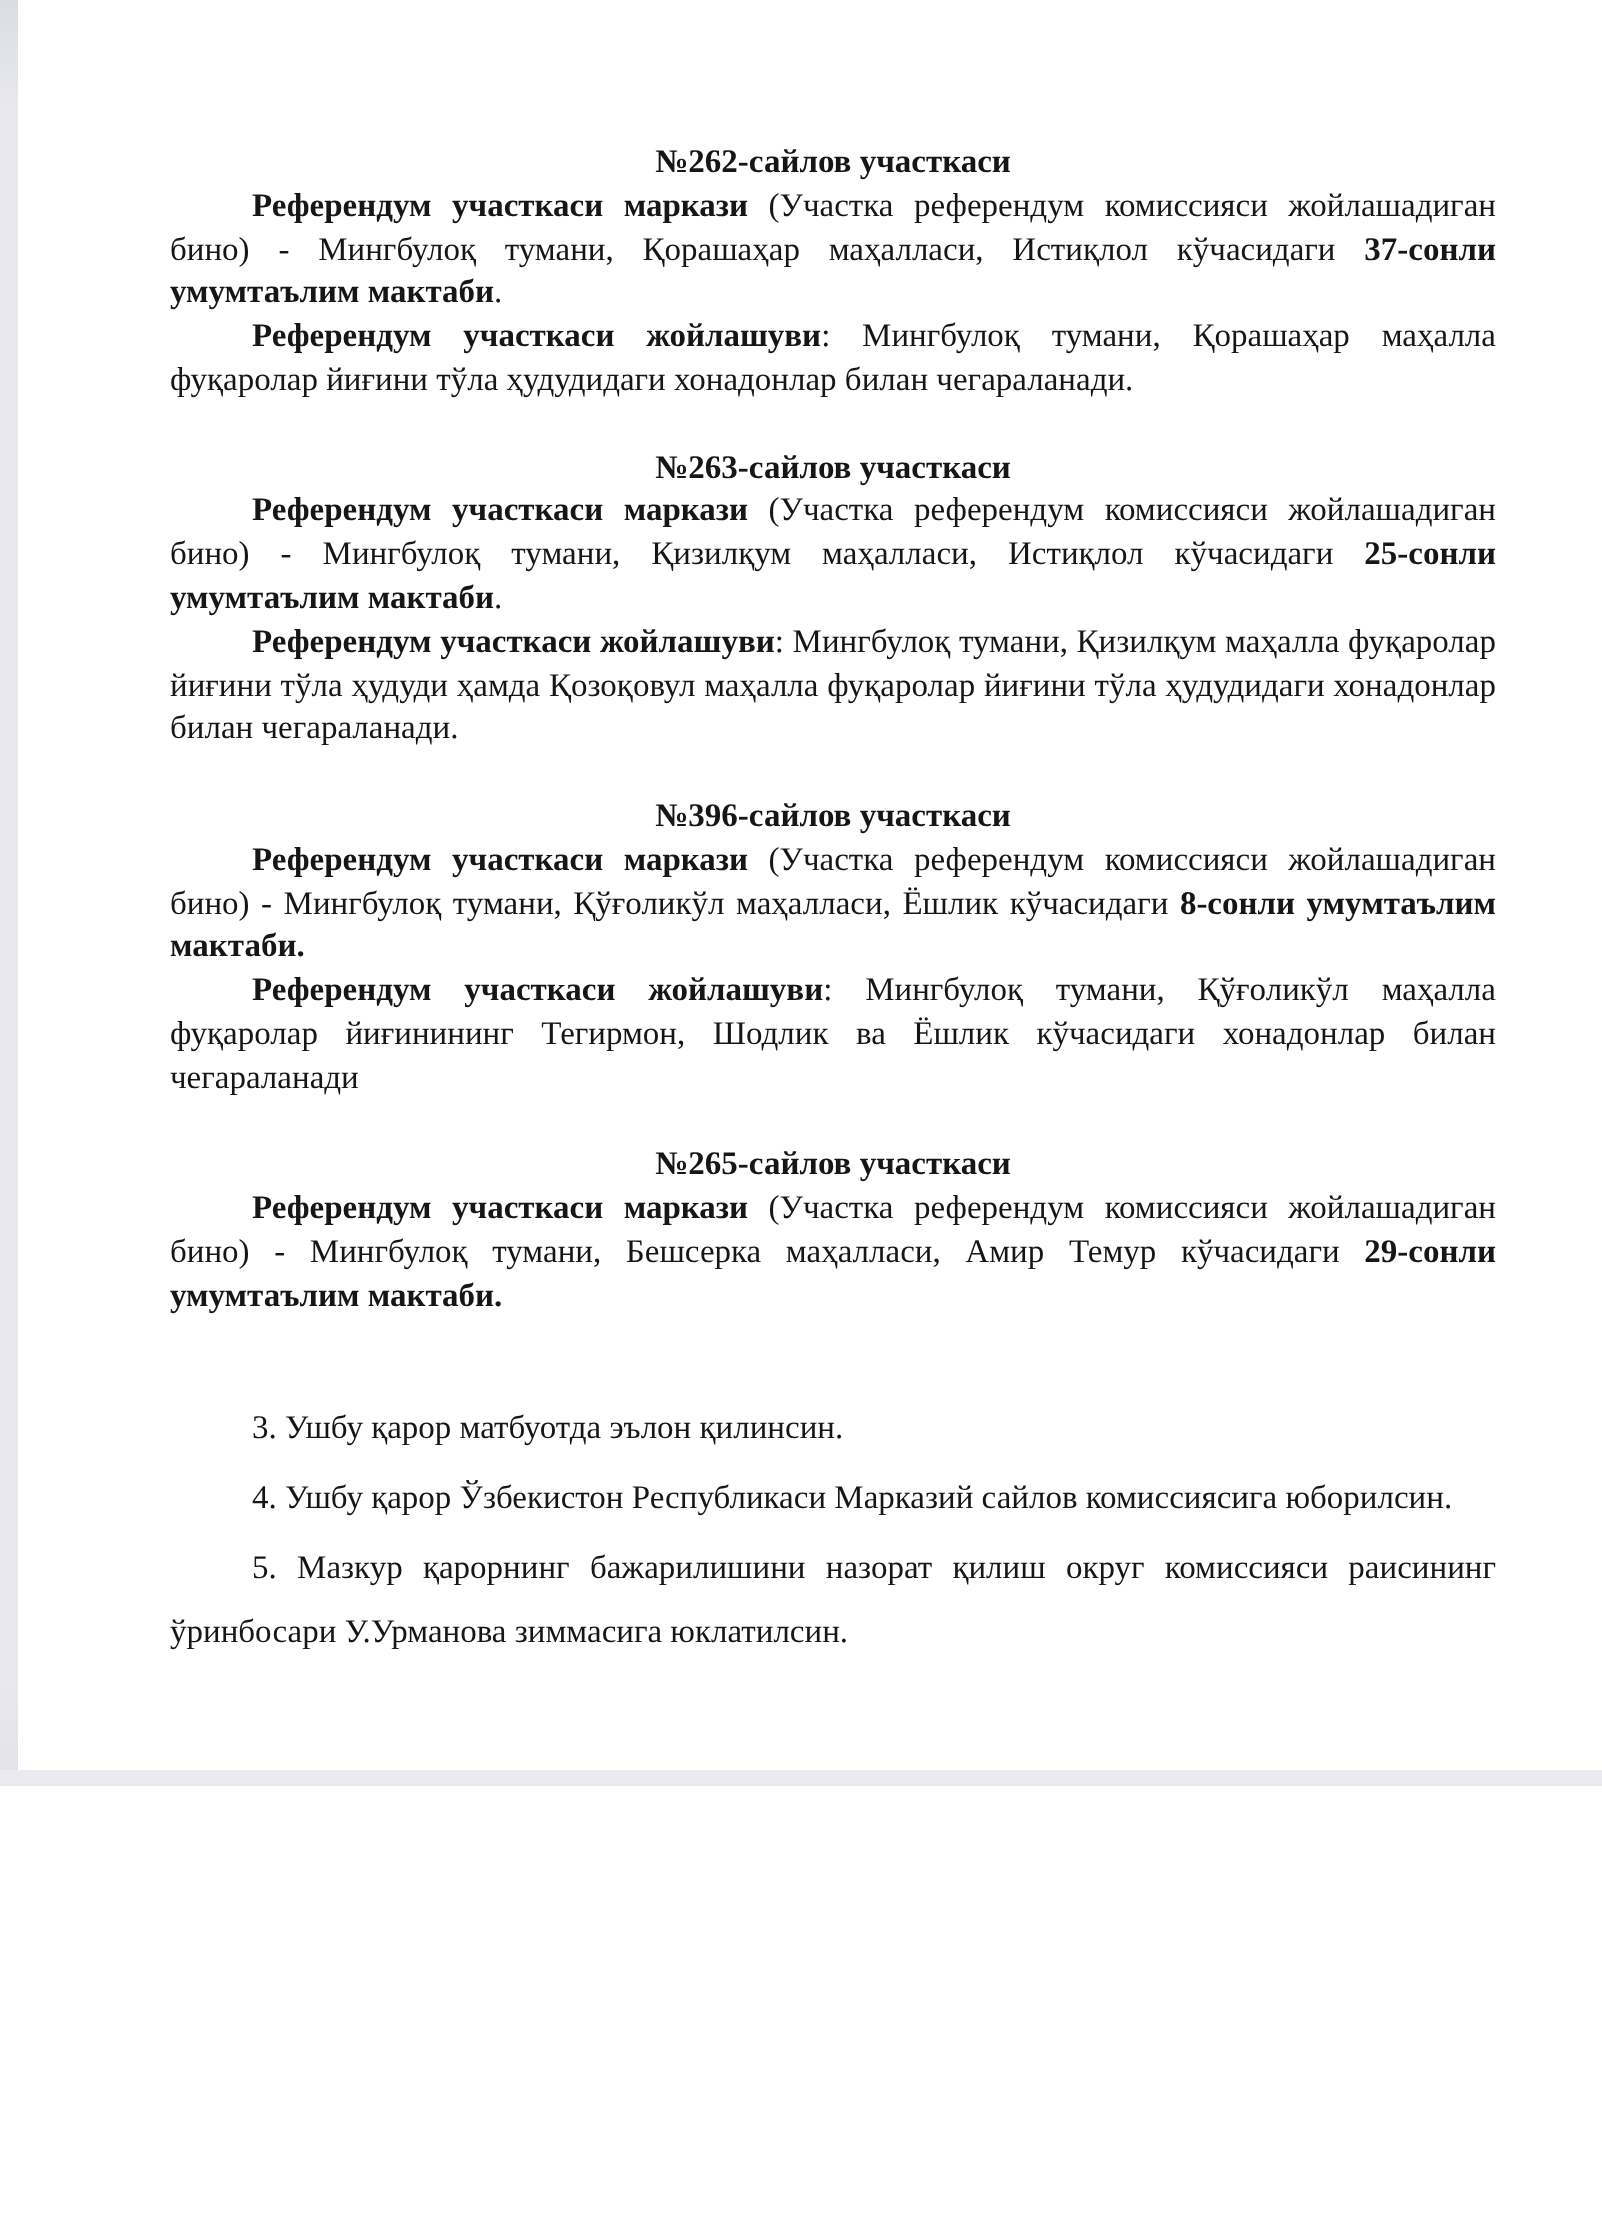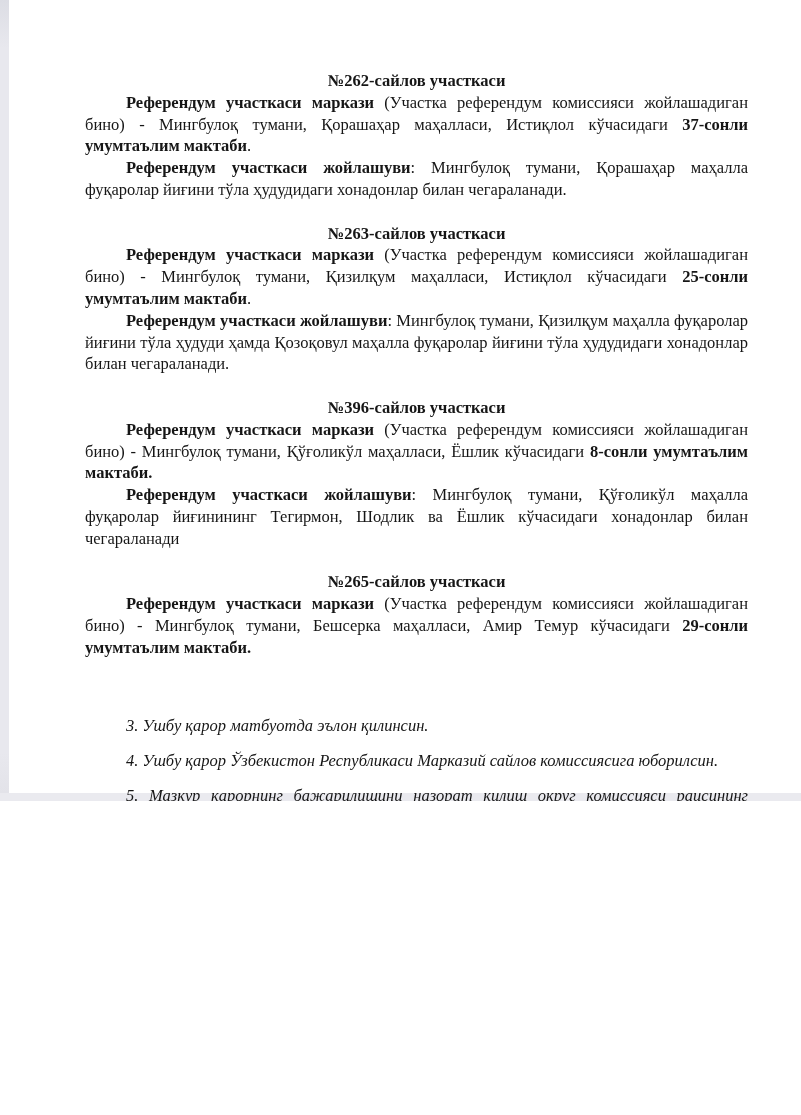--- a/index.html
+++ b/index.html
@@ -1,18 +1,18 @@
 <!DOCTYPE html>
 <html><head>
 <meta charset="utf-8">
 <style>
   html,body { margin:0; padding:0; background:#fff; }
   .page {
     position:relative;
-    width:801px; height:801px;
+    width:801px; height:893px;
     background:#ffffff;
     font-family:"Liberation Serif","DejaVu Serif",serif;
     color:#161616;
     overflow:hidden;
   }
   .edge-left {
     position:absolute; left:0; top:0; width:9px; height:100%;
     background:linear-gradient(180deg,#dcdde4 0%,#e8e8ee 6%,#e8e8ee 94%,#e2e2e8 100%);
   }
   .edge-bottom {
@@ -24,21 +24,21 @@
     font-size:16.5px; line-height:21.8px; text-align:justify;
   }
   .sec-title {
     font-size:16.5px; font-weight:bold; text-align:center;
     margin:0; padding:0; line-height:21.8px;
   }
   .section { margin-bottom:21.8px; }
   .section:last-of-type { margin-bottom:0; }
   .para { margin:0; text-indent:41px; }
   .para b { font-weight:bold;margin-top:48px; }
-  .points { margin-top:51px;font-style:italic; }
+  .points { margin-top:39px; }
   .point {
     margin:0 0 3px 0; text-indent:41px;
     line-height:32px; text-align:justify;
   }
   .sig-role {
     position:absolute; left:152px; top:944px;
     font-size:21px; font-weight:bold; line-height:30px;
     color:#737373; z-index:1;
   }
   .sig-name {

